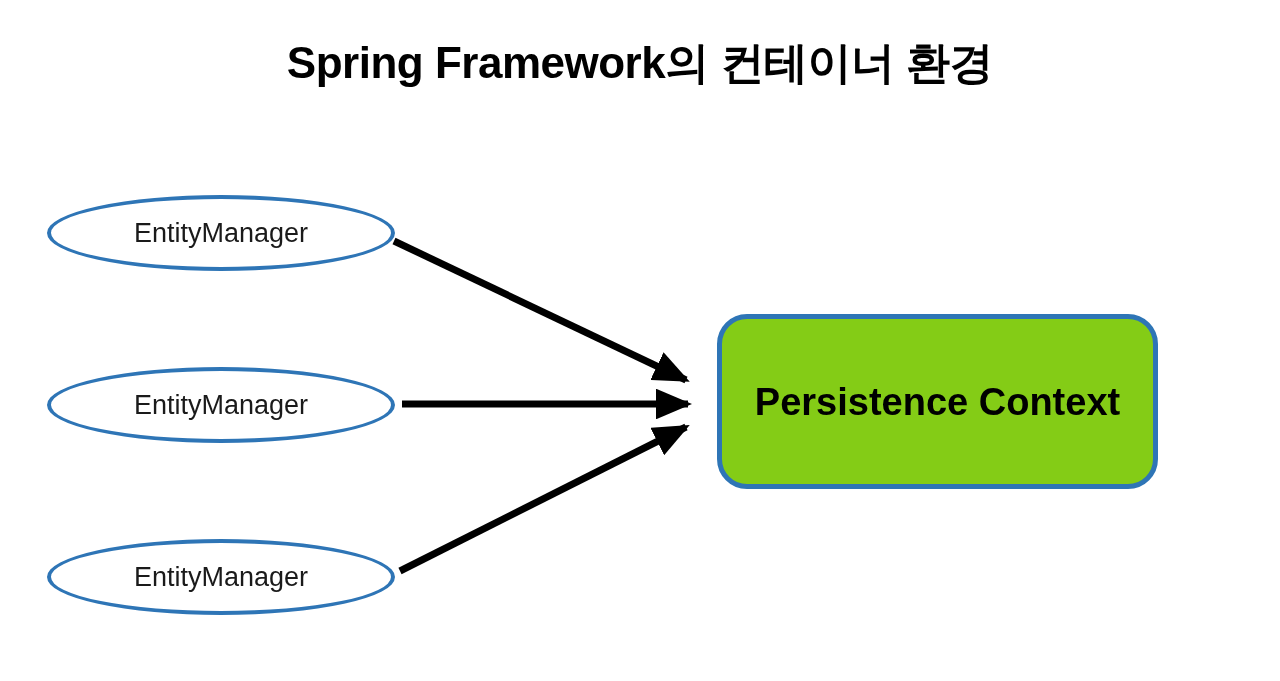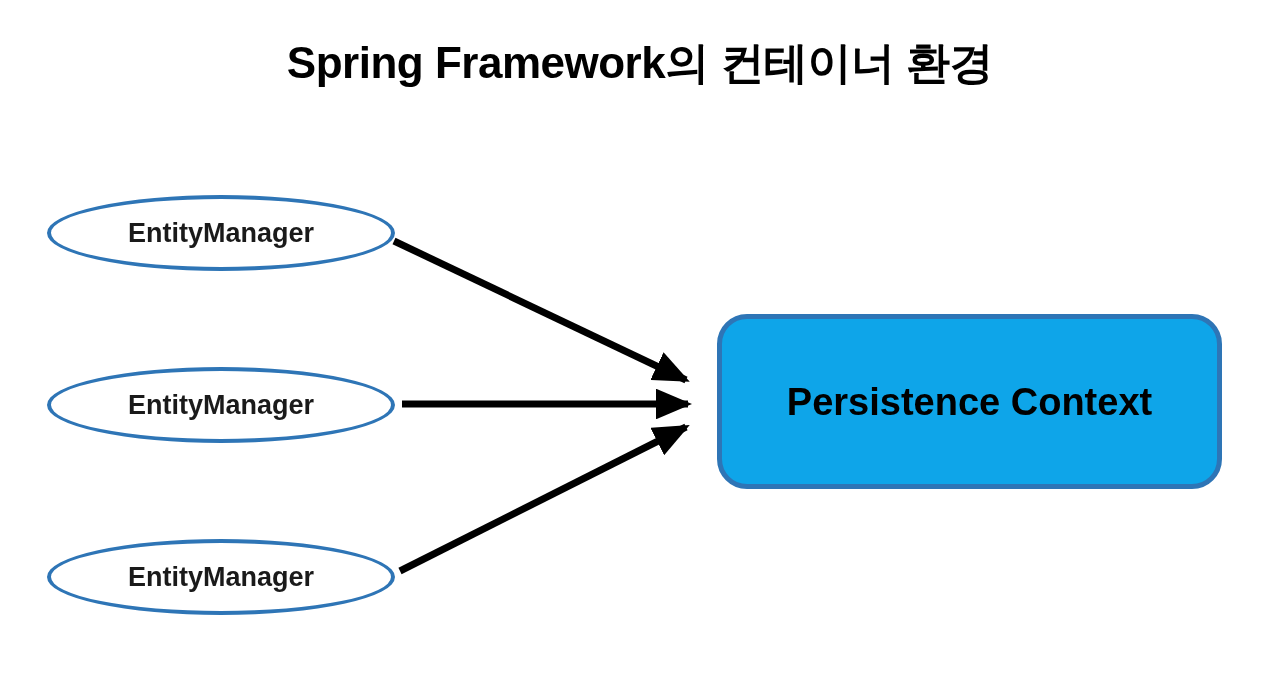--- a/index.html
+++ b/index.html
@@ -43,40 +43,40 @@
     box-sizing: border-box;
     border: 4px solid #2E75B6;
     border-radius: 50% / 50%;
     background: #ffffff;
     display: flex;
     align-items: center;
     justify-content: center;
   }
   .node-ellipse .node-label {
     font-size: 27px;
-    font-weight: bold;
+    font-weight: normal;
     color: #1a1a1a;
     line-height: 1;
     white-space: nowrap;
   }
   #ellipse-1 { left: 47px; top: 195px; }
   #ellipse-2 { left: 47px; top: 367px; }
   #ellipse-3 { left: 47px; top: 539px; }
 
   
   #persistence-context-box {
     position: absolute;
     left: 717px;
     top: 314px;
-    width: 505px;
+    width: 441px;
     height: 175px;
     box-sizing: border-box;
     border: 5px solid #2E75B6;
     border-radius: 30px;
-    background: #0ea5e9;
+    background: #84cc16;
     display: flex;
     align-items: center;
     justify-content: center;
   }
   #persistence-context-box .node-label {
     font-size: 38px;
     font-weight: bold;
     color: #000000;
     line-height: 1;
     white-space: nowrap;

